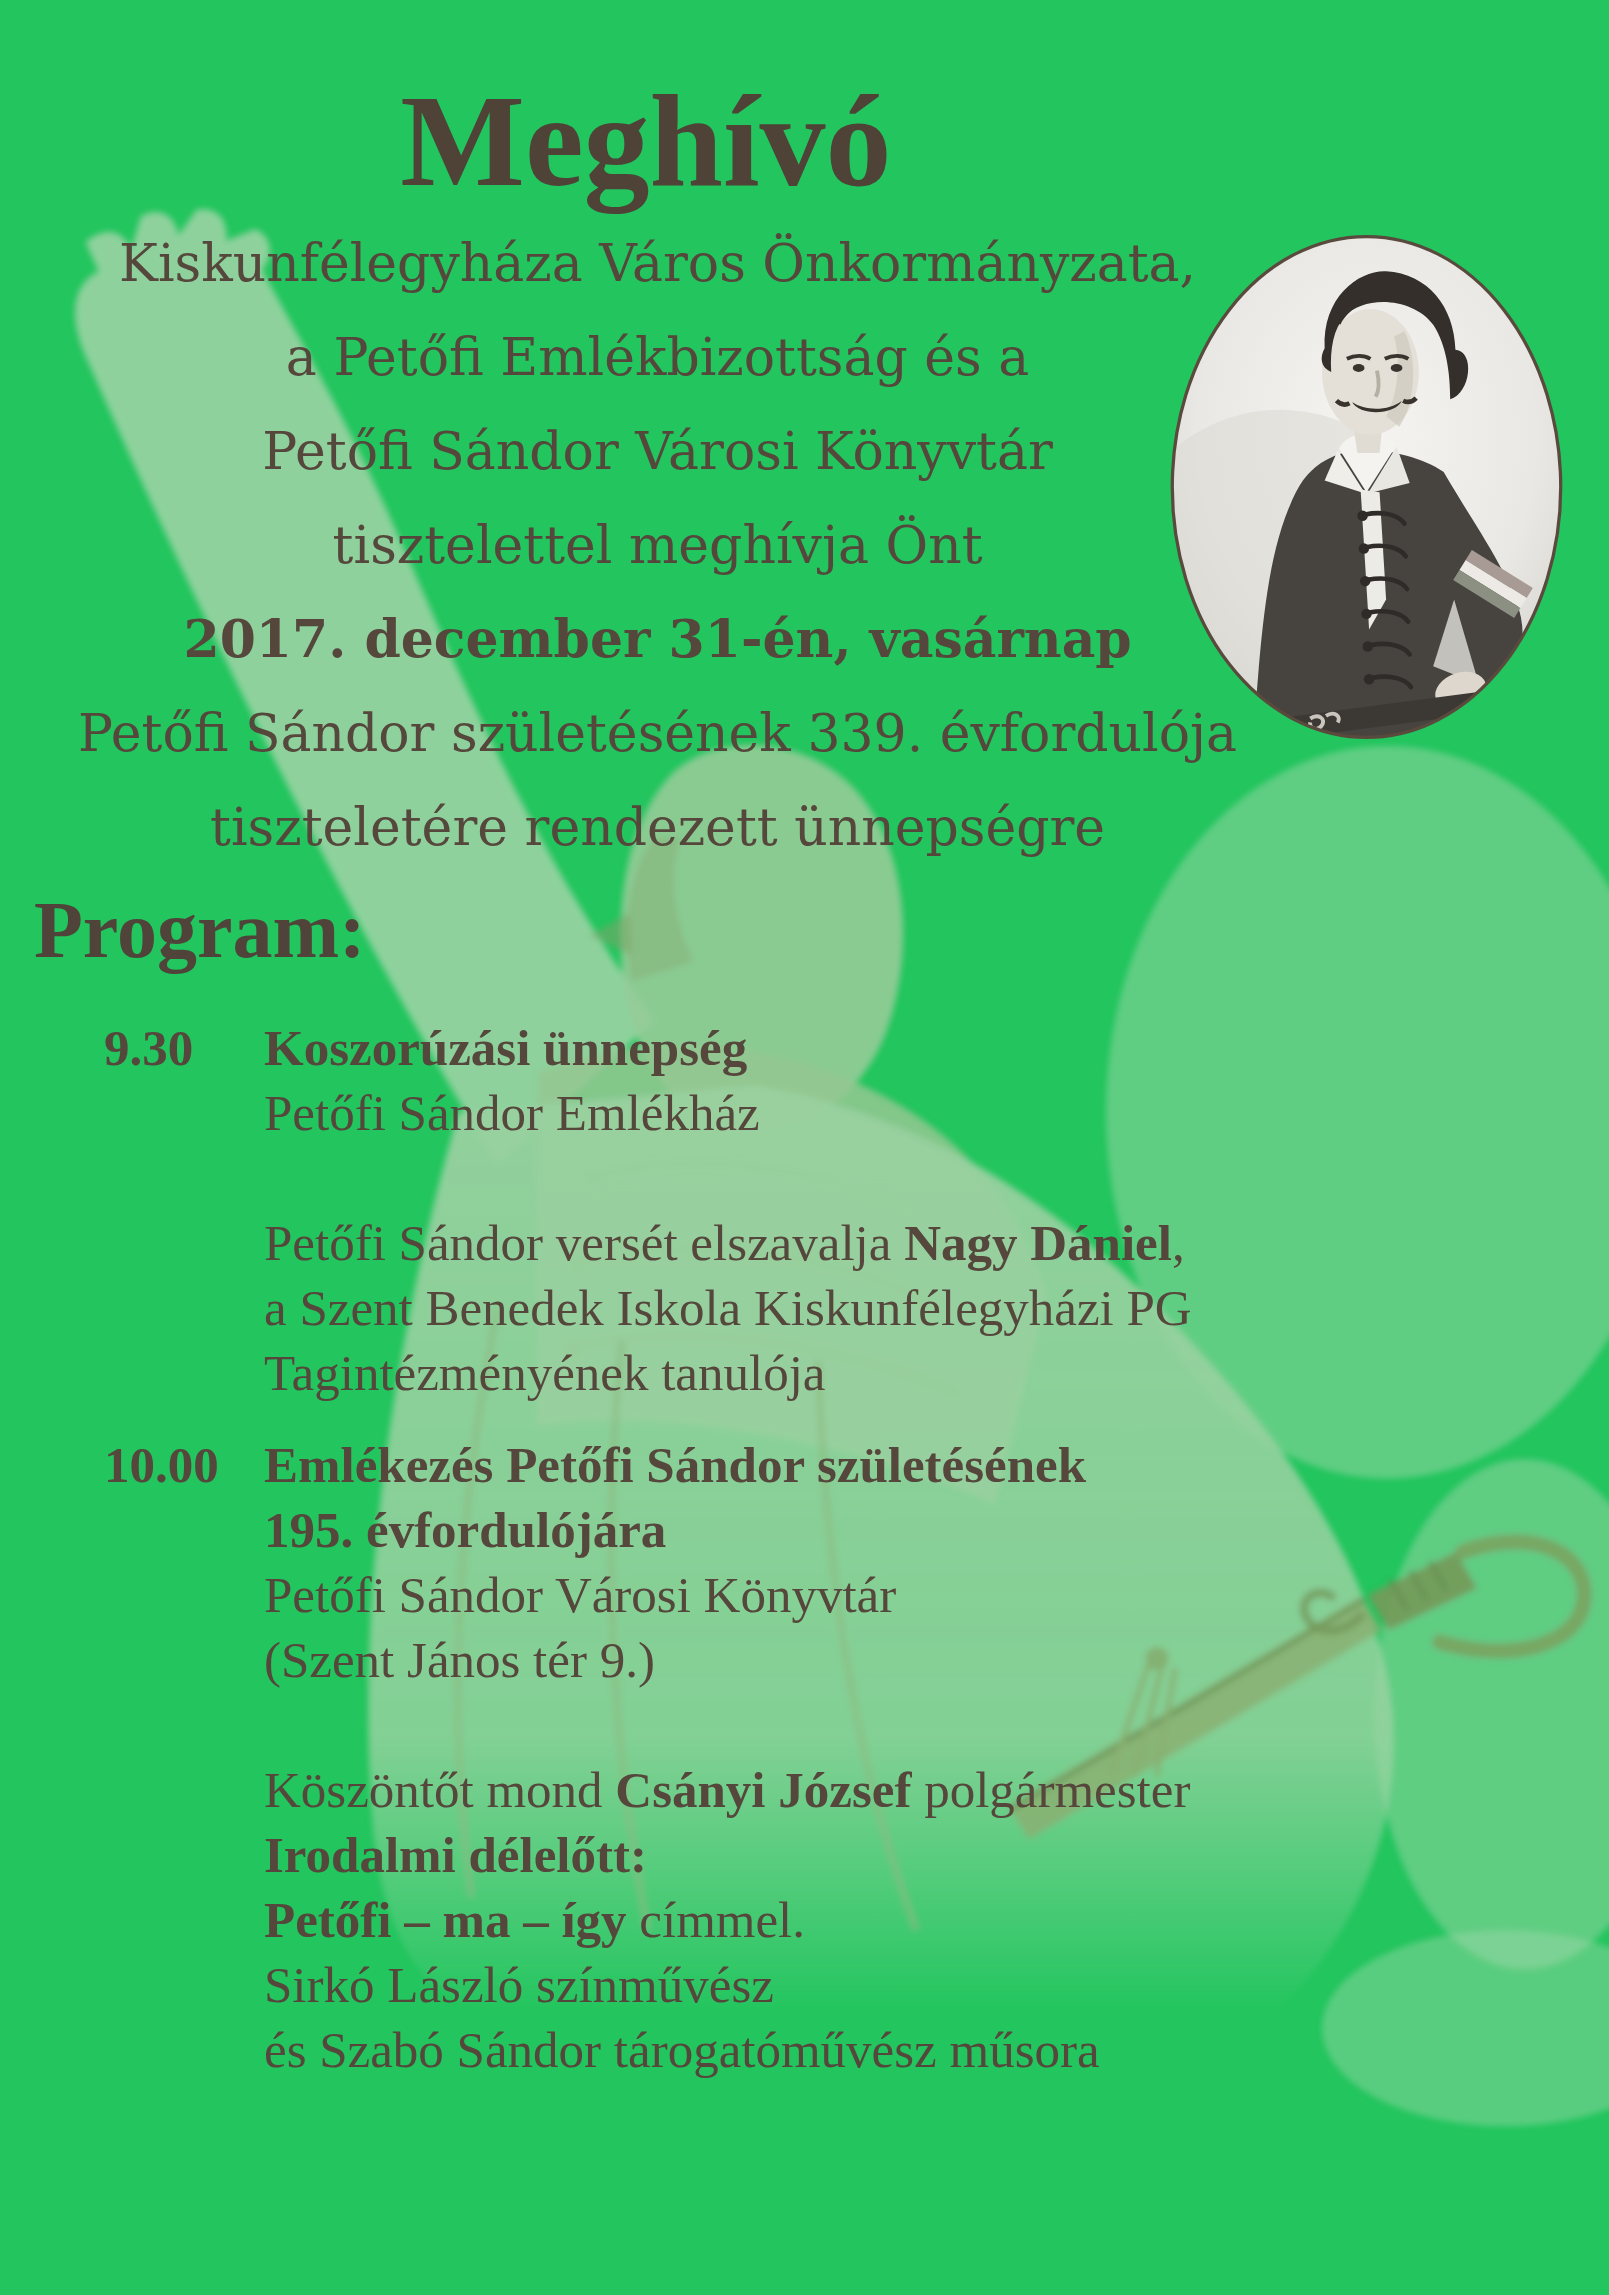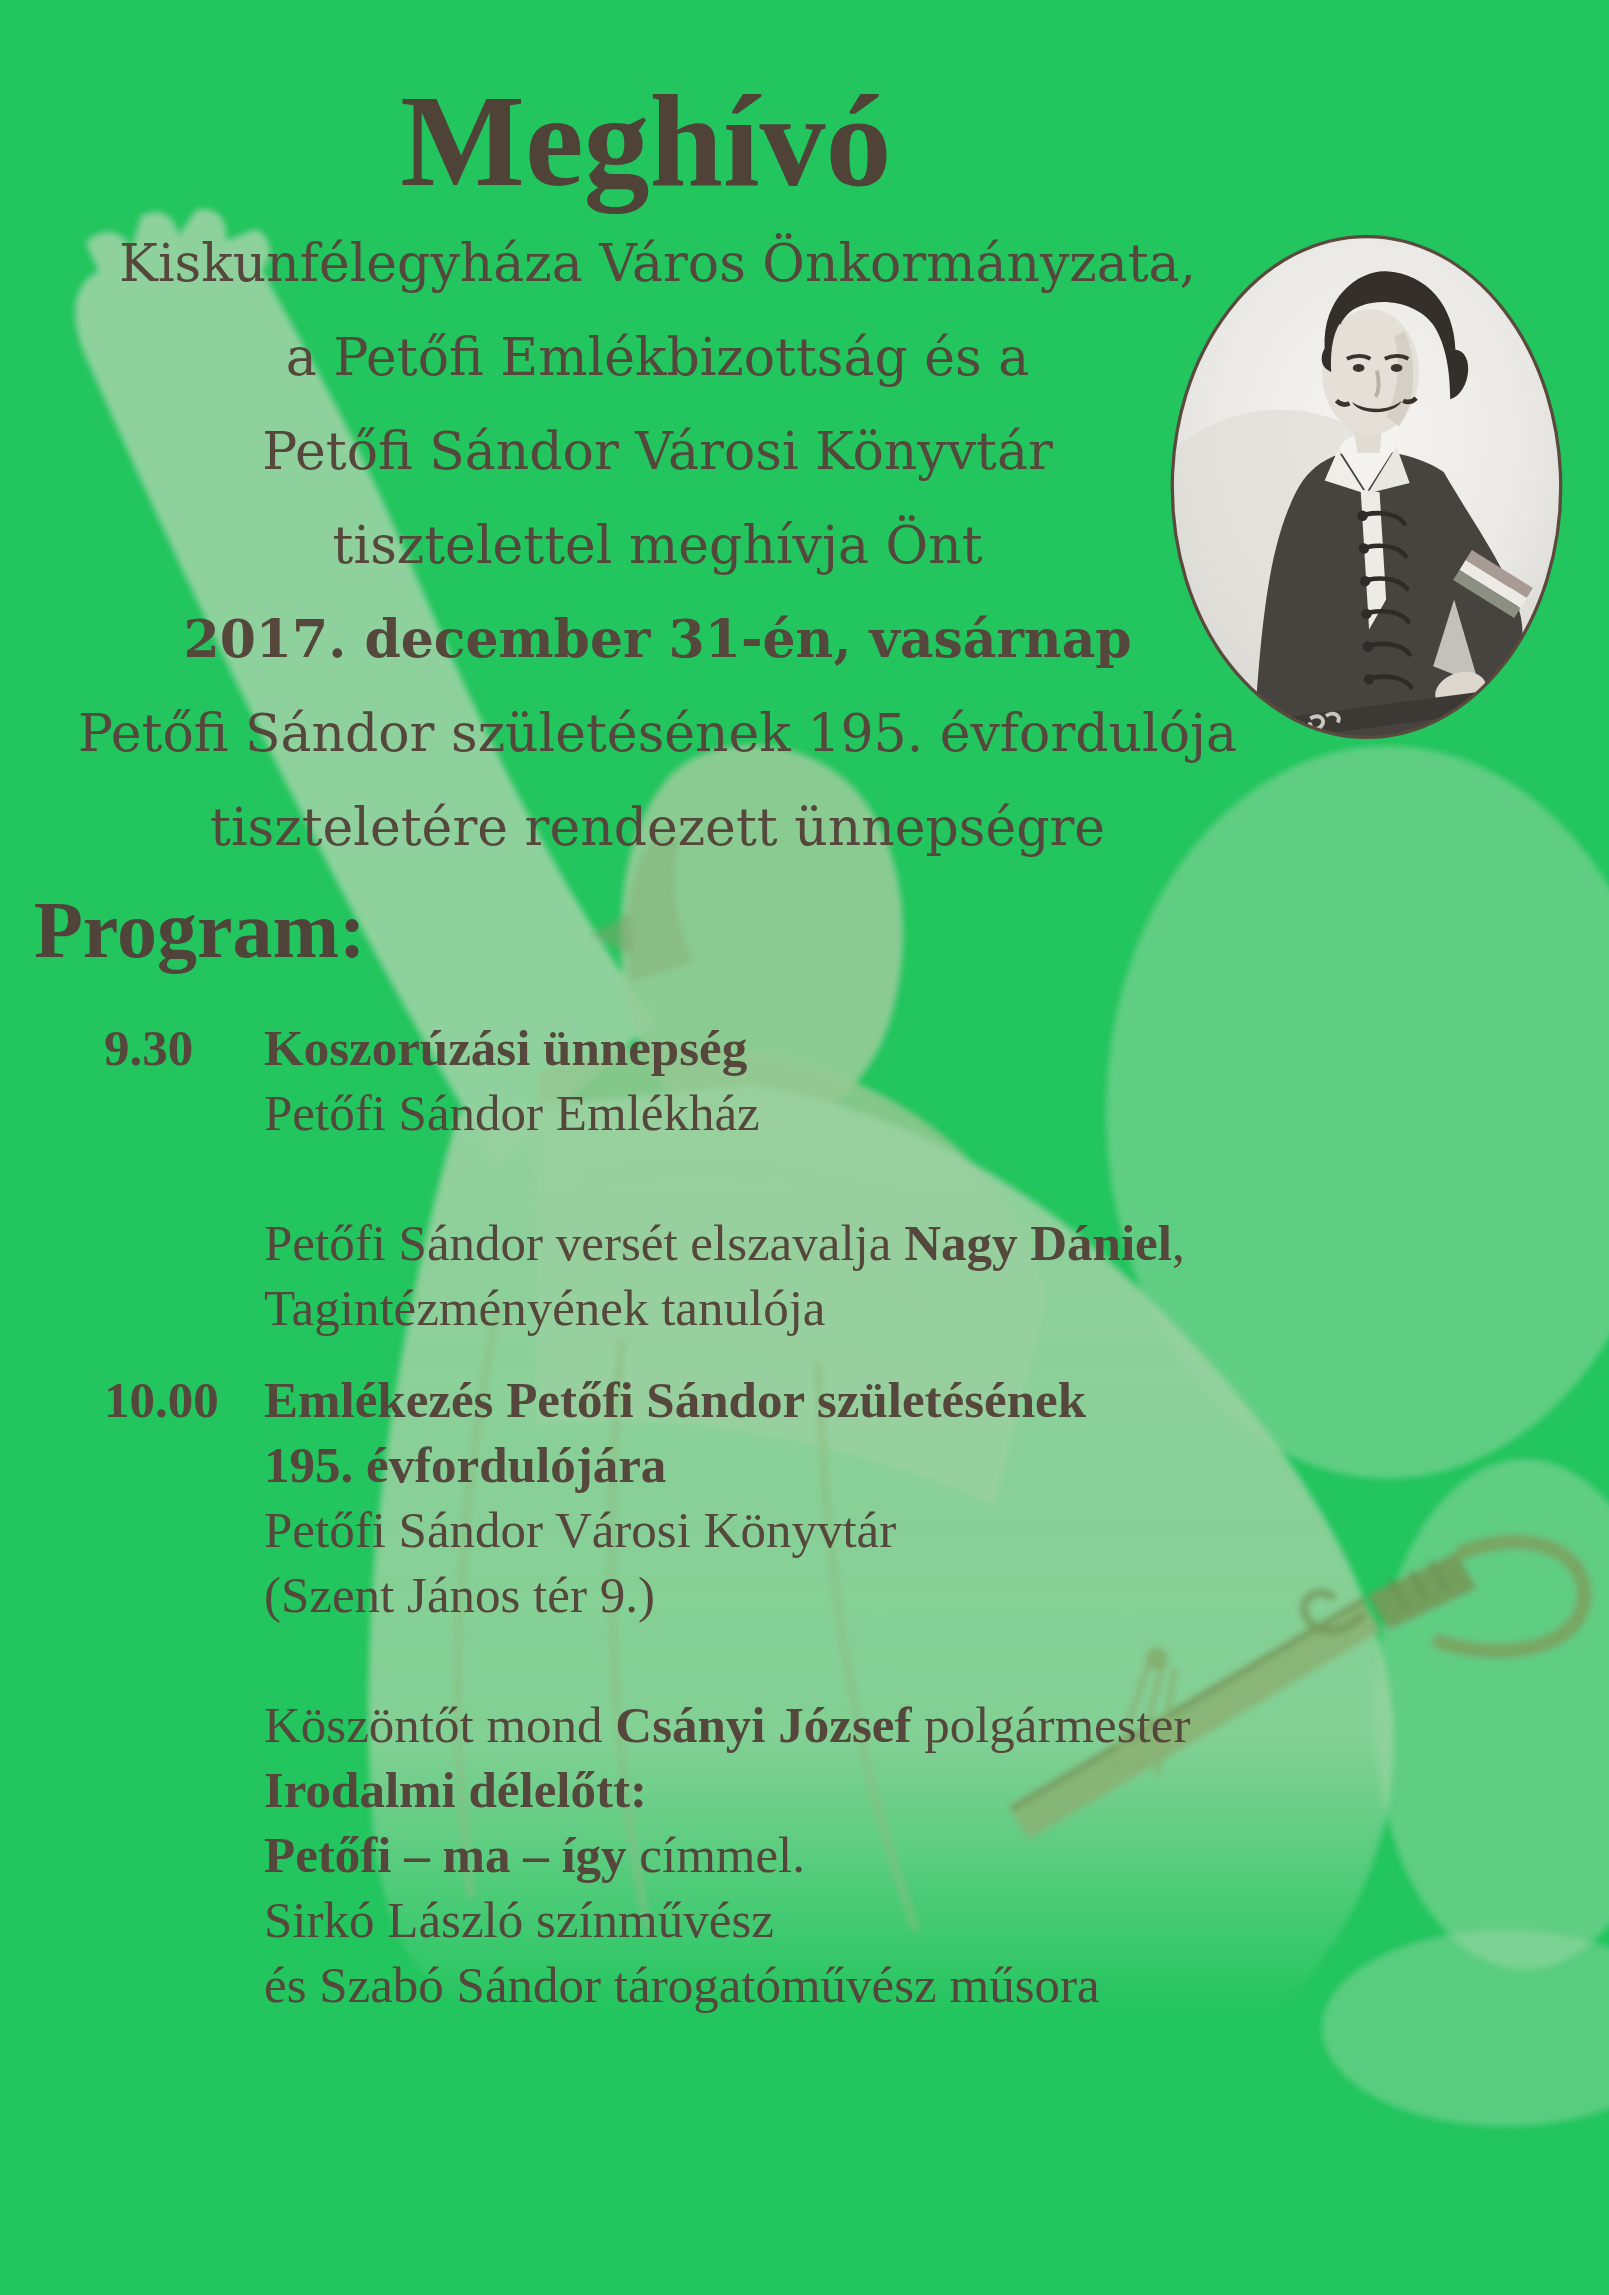--- a/index.html
+++ b/index.html
@@ -100,21 +100,21 @@
   </svg>
 
   <div class="title">Meghívó</div>
 
   <div class="intro">
     <div class="line"><span>Kiskunfélegyháza Város Önkormányzata,</span></div>
     <div class="line"><span>a Petőfi Emlékbizottság és a</span></div>
     <div class="line"><span>Petőfi Sándor Városi Könyvtár</span></div>
     <div class="line"><span>tisztelettel meghívja Önt</span></div>
     <div class="line"><span class="b">2017. december 31-én, vasárnap</span></div>
-    <div class="line"><span>Petőfi Sándor születésének 195. évfordulója</span></div>
+    <div class="line"><span>Petőfi Sándor születésének 339. évfordulója</span></div>
     <div class="line"><span>tiszteletére rendezett ünnepségre</span></div>
   </div>
 
   <div class="portrait-wrap">
     <svg viewBox="0 0 604 776" width="395" height="508" aria-hidden="true">
       <defs>
         <radialGradient id="pg" cx="50%" cy="40%" r="78%">
           <stop offset="0%" stop-color="#f5f4f1"></stop>
           <stop offset="55%" stop-color="#e9e8e4"></stop>
           <stop offset="100%" stop-color="#ccc9c3"></stop>
@@ -192,20 +192,21 @@
 
   <div class="schedule">
 
     <div class="srow">
       <div class="stime">9.30</div>
       <div class="slines">
         <div class="sline"><span class="b">Koszorúzási ünnepség</span></div>
         <div class="sline"><span>Petőfi Sándor Emlékház</span></div>
         <div class="sline"></div>
         <div class="sline"><span>Petőfi Sándor versét elszavalja </span><span class="b">Nagy Dániel</span><span>,</span></div>
+        <div class="sline"><span>a Szent Benedek Iskola Kiskunfélegyházi PG</span></div>
         <div class="sline"><span>Tagintézményének tanulója</span></div>
       </div>
     </div>
 
     <div class="srow">
       <div class="stime">10.00</div>
       <div class="slines">
         <div class="sline"><span class="b">Emlékezés Petőfi Sándor születésének</span></div>
         <div class="sline"><span class="b">195. évfordulójára</span></div>
         <div class="sline"><span>Petőfi Sándor Városi Könyvtár</span></div>

